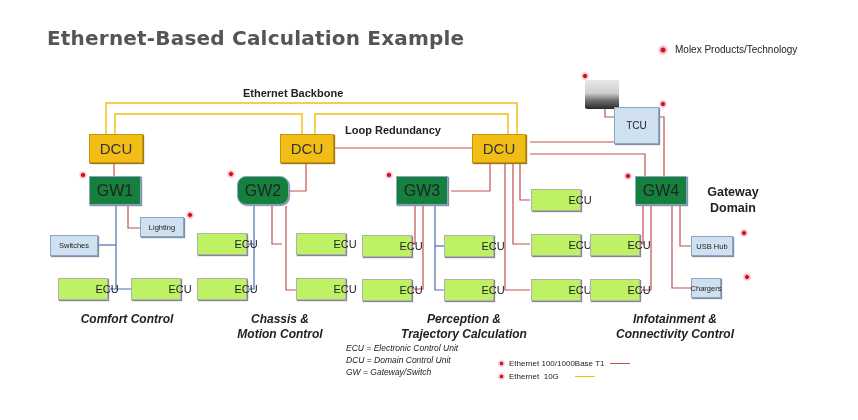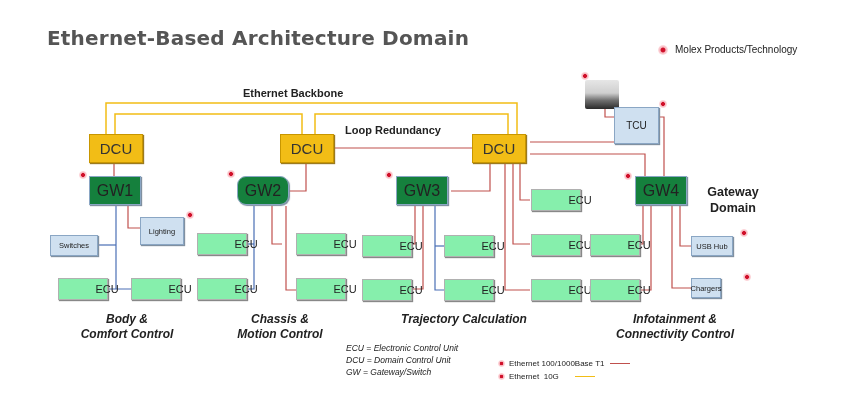--- a/index.html
+++ b/index.html
@@ -2,40 +2,40 @@
 <html><head>
 <meta charset="utf-8">
 <style>
   html, body { margin:0; padding:0; background:#ffffff; }
   body { width:858px; height:420px; position:relative; overflow:hidden; font-family:"Liberation Sans", sans-serif; }
   .title { position:absolute; left:47px; top:26px; font-family:"DejaVu Sans", sans-serif; font-weight:bold; font-size:20px; color:#555555; letter-spacing:0.2px; }
   svg.lines { position:absolute; left:0; top:0; }
   .box { position:absolute; display:flex; align-items:center; justify-content:center; box-sizing:border-box; color:#222; font-family:"Liberation Sans", sans-serif; }
   .dcu { background:#f2bd16; border:1px solid #c89600; box-shadow:1px 1px 1px #9a7a20; font-size:15px; color:#333; }
   .gw { background:#15803d; border:1px solid #8aa6c4; box-shadow:1px 1px 1px #8090a0; font-size:16px; color:#222; }
-  .ecu { background:#86efac; border:1px solid #b0b0b0; box-shadow:1px 1px 1px #888; font-size:11px; color:#222;padding-left:48px; }
+  .ecu { background:#bef264; border:1px solid #b0b0b0; box-shadow:1px 1px 1px #888; font-size:11px; color:#222;padding-left:48px; }
   .small { background:#cfe0f0; border:1px solid #8aa6c4; box-shadow:1px 1px 1px #8090a0; font-size:7.5px; color:#222; }
   .tcu { background:#cfe0f0; border:1px solid #8aa6c4; box-shadow:1px 1px 1px #8090a0; font-size:10px; color:#222; }
   .dot { position:absolute; width:8px; height:8px; border-radius:50%; background:radial-gradient(circle, #d0102a 0 28%, #f6b0b8 40%, rgba(255,200,205,0.4) 75%, rgba(255,255,255,0) 100%); }
   .label-bold { position:absolute; font-weight:bold; font-size:11px; color:#222; white-space:nowrap; }
   .domain { position:absolute; font-weight:bold; font-style:italic; font-size:12px; color:#222; text-align:center; line-height:15px; white-space:nowrap; }
   .gwdomain { position:absolute; font-weight:bold; font-size:12.5px; color:#222; text-align:center; line-height:16px; }
   .legend-def { position:absolute; left:346px; top:342px; font-style:italic; font-size:8.5px; color:#222; line-height:12px; }
   .legend-lines { position:absolute; left:498px; top:357px; font-size:8px; color:#222; }
   .legend-row { display:flex; align-items:center; height:13px; position:relative; }
   .legend-row .dot { position:relative; margin-right:4px; width:7px; height:7px; }
   .legend-row .swatch { display:inline-block; width:20px; height:1.5px; margin-left:6px; }
   .molex { position:absolute; left:658px; top:44px; font-size:10px; color:#222; display:flex; align-items:center; }
   .molex .dot { position:relative; margin-right:7px; width:10px; height:10px; }
   .antenna { position:absolute; left:585px; top:80px; width:34px; height:29px; background:linear-gradient(180deg,#e6e6e6 0%, #cfcfcf 45%, #707070 70%, #2a2a2a 100%); border-radius:2px; }
 </style>
 </head>
 <body>
 
-<div class="title">Ethernet-Based Architecture Domain</div>
+<div class="title">Ethernet-Based Calculation Example</div>
 
 <div class="molex">
   <span class="dot"></span>
   <span>Molex Products/Technology</span>
 </div>
 
 <svg class="lines" width="858" height="420">
 
   <g stroke="#f2bd16" stroke-width="1.5" fill="none">
 
@@ -92,21 +92,21 @@
 <div class="box dcu" style="left:472px;top:134px;width:54px;height:29px;">DCU</div>
 
 <div class="box gw" style="left:89px;top:176px;width:52px;height:29px;">GW1</div>
 <div class="box gw" style="left:237px;top:176px;width:52px;height:29px;border-radius:9px;">GW2</div>
 <div class="box gw" style="left:396px;top:176px;width:52px;height:29px;">GW3</div>
 <div class="box gw" style="left:635px;top:176px;width:52px;height:29px;text-align:right;">GW4</div>
 
 <div class="antenna"></div>
 <div class="box tcu" style="left:614px;top:107px;width:45px;height:37px;">TCU</div>
 
-<div class="box small" style="left:140px;top:217px;width:44px;height:28px;">Lighting</div>
+<div class="box small" style="left:140px;top:217px;width:44px;height:20px;">Lighting</div>
 <div class="box small" style="left:50px;top:235px;width:48px;height:21px;">Switches</div>
 <div class="box ecu" style="left:58px;top:278px;width:40px;height:22px;">ECU</div>
 <div class="box ecu" style="left:131px;top:278px;width:40px;height:22px;">ECU</div>
 
 <div class="box ecu" style="left:197px;top:233px;width:43px;height:22px;">ECU</div>
 <div class="box ecu" style="left:197px;top:278px;width:43px;height:22px;">ECU</div>
 <div class="box ecu" style="left:296px;top:233px;width:43px;height:22px;">ECU</div>
 <div class="box ecu" style="left:296px;top:278px;width:43px;height:22px;">ECU</div>
 
 <div class="box ecu" style="left:362px;top:235px;width:41px;height:22px;">ECU</div>
@@ -131,28 +131,28 @@
 <div class="dot" style="left:186px;top:211px;"></div>
 <div class="dot" style="left:227px;top:170px;"></div>
 <div class="dot" style="left:385px;top:171px;"></div>
 <div class="dot" style="left:624px;top:172px;"></div>
 <div class="dot" style="left:740px;top:229px;"></div>
 <div class="dot" style="left:743px;top:273px;"></div>
 <div class="dot" style="left:581px;top:72px;"></div>
 <div class="dot" style="left:659px;top:100px;"></div>
 
 <div class="domain" style="left:62px;top:312px;width:130px;">
-  <div>Body &amp;</div>
   <div>Comfort Control</div>
 </div>
 <div class="domain" style="left:215px;top:312px;width:130px;">
   <div>Chassis &amp;</div>
   <div>Motion Control</div>
 </div>
 <div class="domain" style="left:389px;top:312px;width:150px;">
+  <div>Perception &amp;</div>
   <div>Trajectory Calculation</div>
 </div>
 <div class="domain" style="left:600px;top:312px;width:150px;">
   <div>Infotainment &amp;</div>
   <div>Connectivity Control</div>
 </div>
 
 <div class="legend-def">
   <div>ECU = Electronic Control Unit</div>
   <div>DCU = Domain Control Unit</div>

